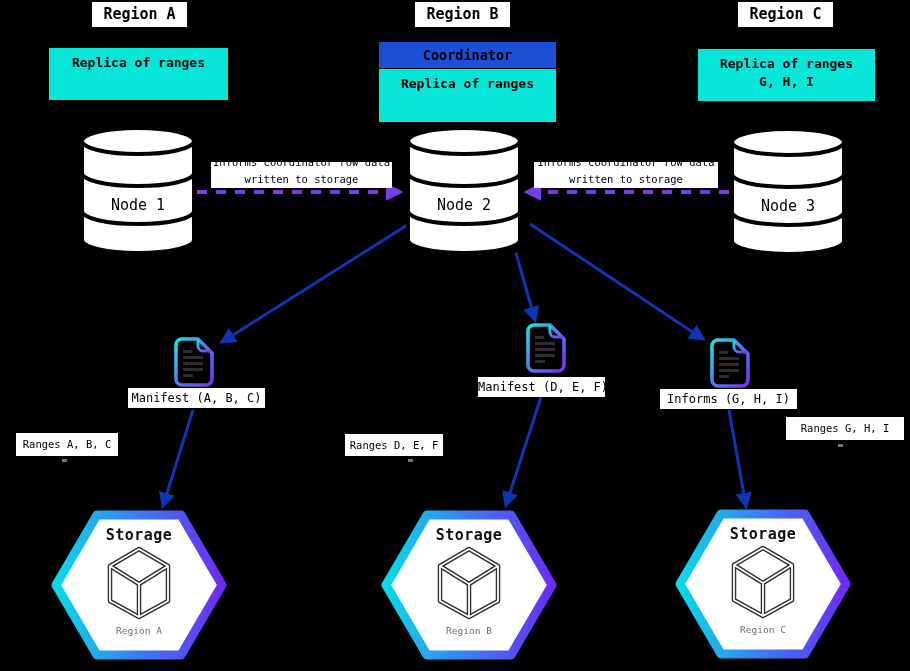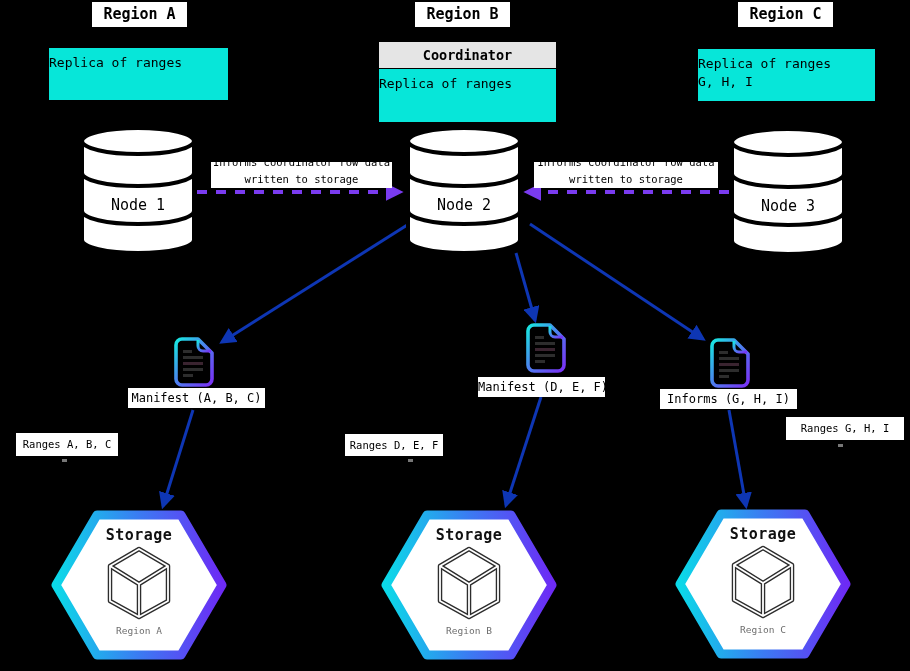--- a/index.html
+++ b/index.html
@@ -1,21 +1,21 @@
 <!DOCTYPE html>
 <html><head>
 <meta charset="utf-8">
 <style>
   html,body{margin:0;padding:0;}
   body{width:910px;height:671px;background:#000;overflow:hidden;font-family:"DejaVu Sans Mono",monospace;position:relative;}
   .abs{position:absolute;}
   .whitebox{background:#fff;color:#000;text-align:center;}
   .header{font-weight:bold;font-size:15px;line-height:25px;}
-  .coord{background:#e5e5e5;color:#000;font-weight:bold;font-size:13.5px;line-height:26px;text-align:center;}
-  .cyanbox{background:#07e6d9;color:#000;font-weight:normal;font-size:13px;line-height:18px;text-align:left;padding-top:6px;}
+  .coord{background:#1d4ed8;color:#000;font-weight:bold;font-size:13.5px;line-height:26px;text-align:center;}
+  .cyanbox{background:#07e6d9;color:#000;font-weight:bold;font-size:13px;line-height:18px;text-align:center;padding-top:6px;}
   .informs{overflow:hidden;font-size:10.5px;line-height:17px;white-space:nowrap;}
   .informs .inner{margin-top:-8px;}
   .mlabel{font-size:12px;line-height:20px;white-space:nowrap;}
   .rlabel{font-size:10.5px;line-height:23px;white-space:nowrap;}
   .clipmark{background:#777;width:5px;height:3px;}
   .storage-title{font-weight:bold;font-size:15px;letter-spacing:0.5px;text-align:center;color:#111;width:176px;line-height:12px;}
   .hexregion{font-size:9.5px;text-align:center;color:#6e6e6e;width:176px;line-height:12px;}
 </style>
 </head>
 <body>

